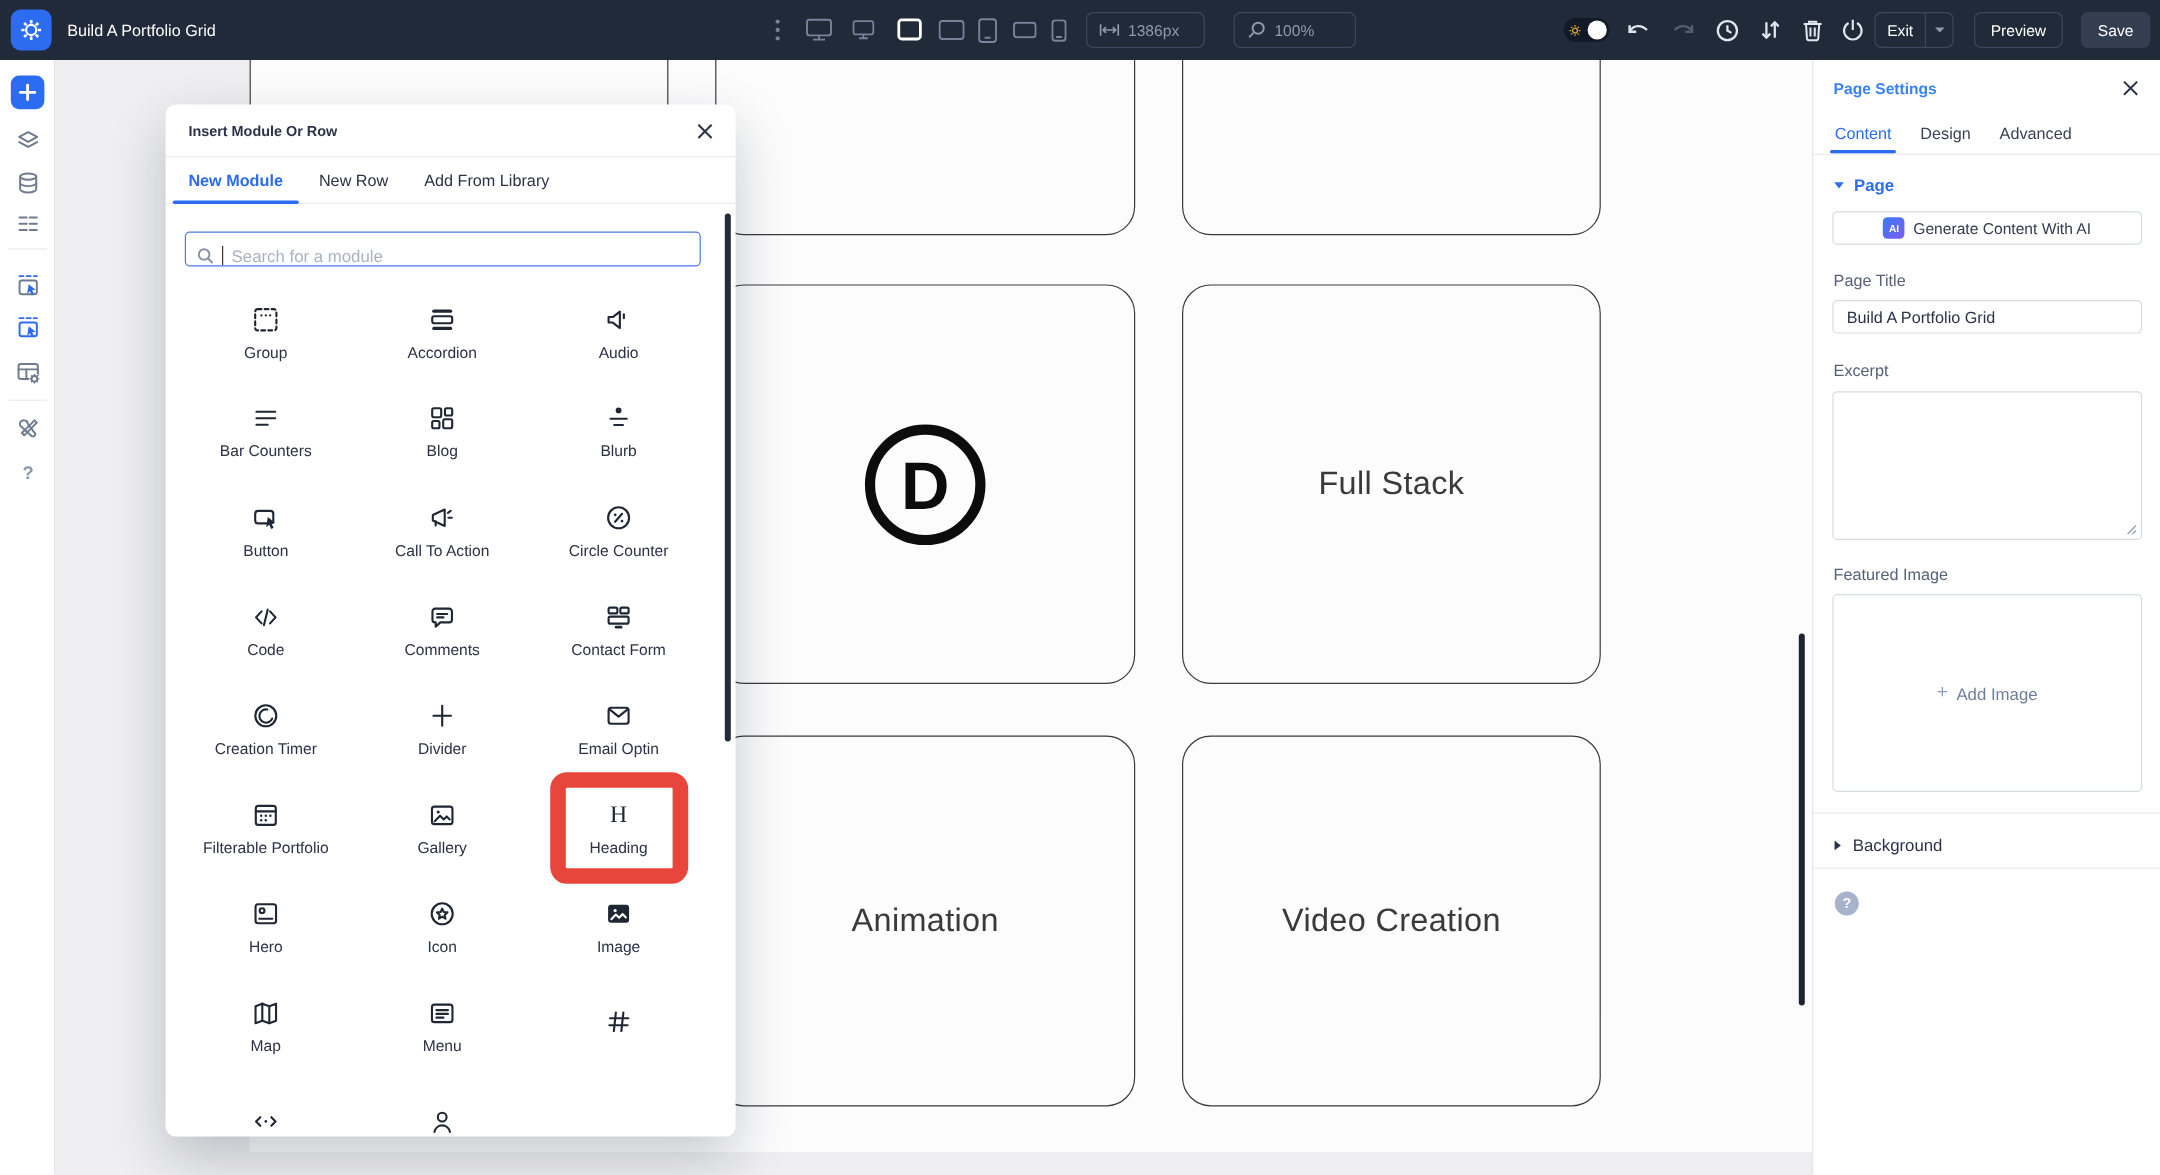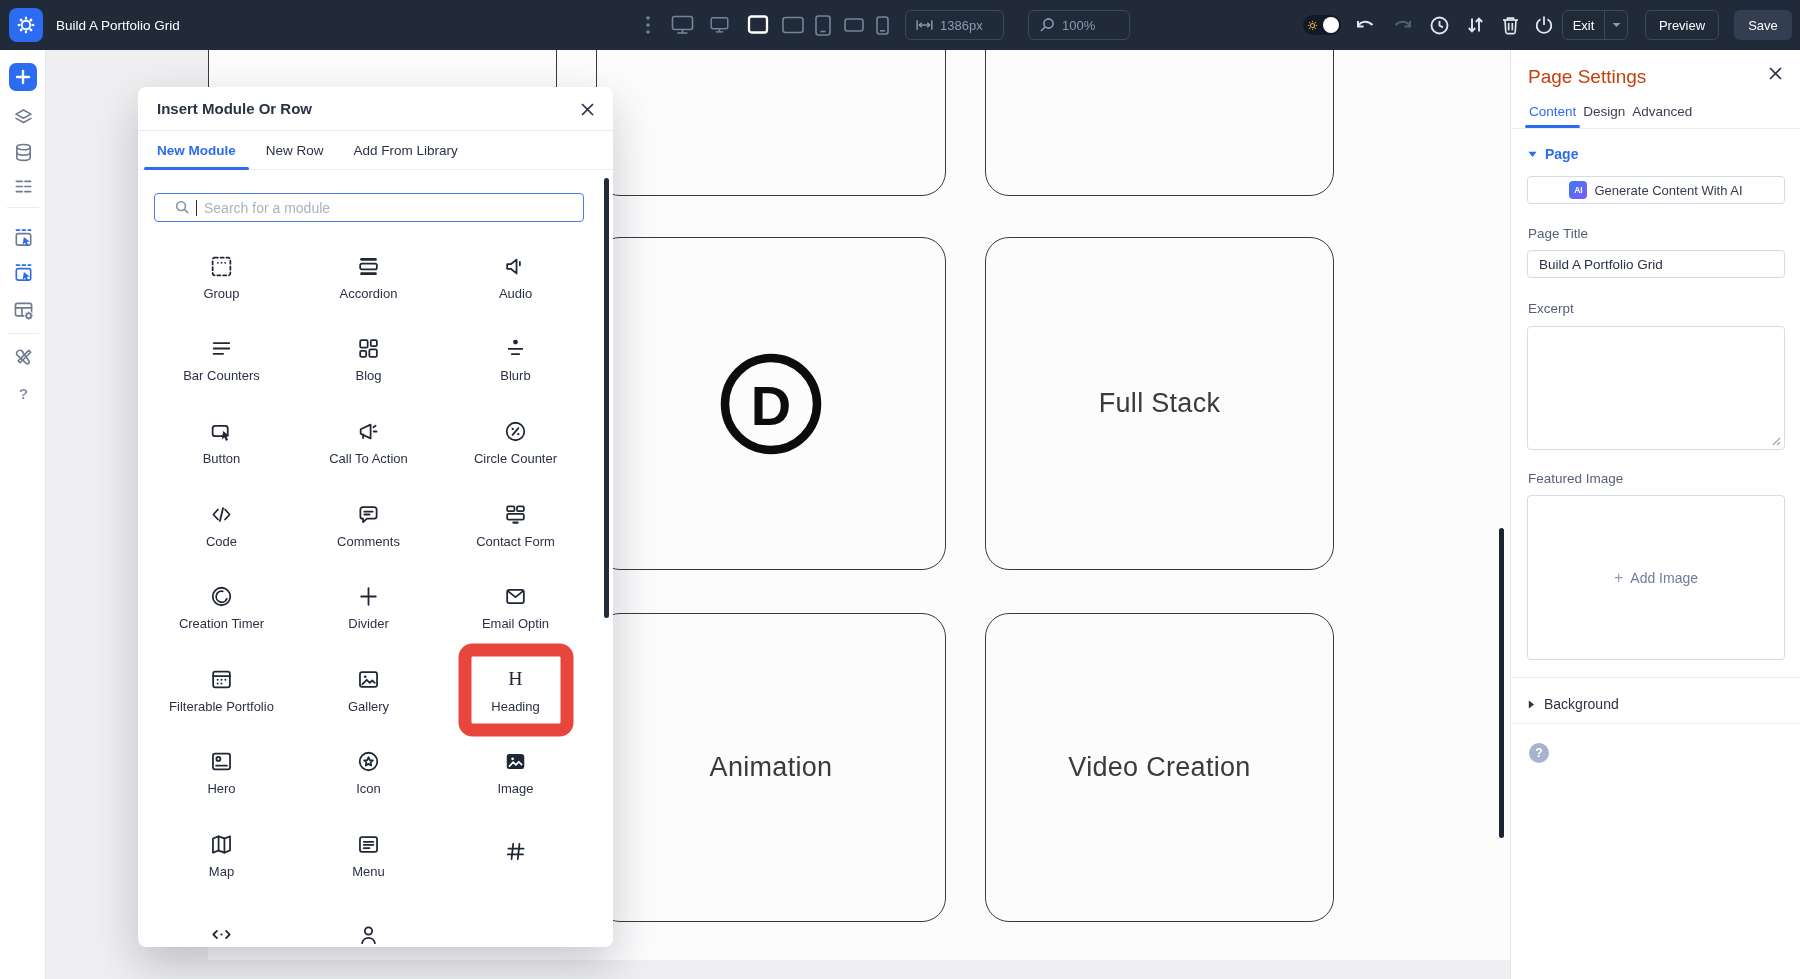--- a/index.html
+++ b/index.html
@@ -20,40 +20,40 @@
 #canvas{position:absolute;left:46px;top:50px;width:1464px;height:929px;background:#efeff1;overflow:hidden;z-index:10}
 #page{position:absolute;left:162px;top:0;width:1302px;height:910px;background:#fcfcfd}
 .card{position:absolute;background:#fcfcfc;border:1px solid #3a3a3a;border-radius:24px;display:flex;align-items:center;justify-content:center}
 .cA{left:162px;width:349px}.cB{left:550px;width:350px}.cC{left:939px;width:349px}
 .r1{top:-26px;height:172px}.r2{top:187px;height:333px}.r3{top:563px;height:309px}
 .card-label{font-size:27px;color:#3a3a3a;letter-spacing:.3px}
 #canvas-scrollbar{position:absolute;left:1499px;top:528px;width:5px;height:310px;background:#1c2430;border-radius:3px;z-index:60}
 
 #modal{position:absolute;left:138px;top:87px;width:475px;height:860px;background:#fff;border-radius:8px;box-shadow:0 18px 45px rgba(15,22,40,.22);z-index:100;overflow:hidden}
 #modal-header{position:absolute;left:0;top:0;width:100%;height:44px;border-bottom:1px solid #e9ebef;display:flex;align-items:center}
-#modal-title{margin-left:19px;font-size:15px;font-weight:700;color:#2b3245}
+#modal-title{margin-left:19px;font-size:12px;font-weight:700;color:#2b3245}
 #modal-close{position:absolute;right:16px;top:12px;width:20px;height:20px;display:flex;align-items:center;justify-content:center;color:#2b3245;font-size:17px}
 #modal-tabs{position:absolute;left:0;top:44px;width:100%;height:39px;border-bottom:1px solid #e9ebef;display:flex;align-items:center;padding-left:19px;gap:30px}
 .mtab{font-size:13.5px;color:#2b3245;position:relative;height:39px;display:flex;align-items:center}
 .mtab.active{color:#2b6cf0;font-weight:700}
 .mtab.active::after{content:'';position:absolute;left:-13px;right:-13px;bottom:0;height:3px;background:#2b6cf0;border-radius:2px}
-#modal-search{position:absolute;left:16px;top:106px;width:430px;height:29px;border:1.5px solid #4a7de2;border-radius:4px;display:flex;align-items:center;padding-left:20px}
+#modal-search{position:absolute;left:16px;top:106px;width:430px;height:29px;border:1.5px solid #4a7de2;border-radius:4px;display:flex;align-items:flex-end;padding-left:9px}
 #modal-search .ph{color:#a9b2bf;font-size:14px;margin-left:7px}
 .caret{width:1px;height:16px;background:#333;margin-left:6px}
 #mod-grid{position:absolute;left:10px;top:149px;width:441px;display:grid;grid-template-columns:repeat(3,147px);grid-auto-rows:82.6px}
 .mod-cell{display:flex;flex-direction:column;align-items:center;justify-content:center;position:relative}
 .mod-cell svg{width:25px;height:25px}
 .mod-label{margin-top:7px;font-size:13px;color:#2b3245;white-space:nowrap}
 .redbox{position:absolute;left:50%;top:50%;transform:translate(-50%,-50%);width:115px;height:93px;border:13px solid #e8463c;border-radius:14px;pointer-events:none}
 #modal-scrollbar{position:absolute;left:466px;top:91px;width:5px;height:440px;background:#222b38;border-radius:3px}
 
 #panel{position:absolute;left:1510px;top:50px;width:290px;height:929px;background:#fff;border-left:1px solid #e2e5ea;z-index:30}
-#panel-title{position:absolute;left:17px;top:16px;font-size:19px;font-weight:400;color:#c2410c}
+#panel-title{position:absolute;left:17px;top:16px;font-size:13px;font-weight:700;color:#3b82f6}
 #panel-close{position:absolute;right:16px;top:14px;width:18px;height:18px;color:#2b3245;font-size:16px;display:flex;align-items:center;justify-content:center}
-#panel-tabs{position:absolute;left:18px;top:44px;height:34px;display:flex;gap:7px}
+#panel-tabs{position:absolute;left:18px;top:44px;height:34px;display:flex;gap:24px}
 .ptab{font-size:13.5px;color:#3a4354;position:relative;display:flex;align-items:center}
 .ptab.active{color:#2b6cf0}
 .ptab.active::after{content:'';position:absolute;left:-4px;right:-4px;bottom:0;height:3px;background:#2b6cf0;border-radius:2px}
 #panel-tabdiv{position:absolute;left:0;top:78px;width:100%;height:1px;background:#e9ebef}
 #page-section{position:absolute;left:17px;top:96px;display:flex;align-items:center;gap:8px;color:#2b6cf0;font-size:14px;font-weight:700}
 #ai-btn{position:absolute;left:16px;top:126px;width:258px;height:28px;border:1px solid #d7dbe2;border-radius:4px;display:flex;align-items:center;justify-content:center;gap:7px}
 #ai-badge{width:18px;height:18px;border-radius:4px;background:linear-gradient(135deg,#3b7af7,#7b5cf0);color:#fff;font-size:8.5px;font-weight:700;display:flex;align-items:center;justify-content:center}
 #ai-label{font-size:13px;color:#333c4e}
 .plabel{position:absolute;left:17px;font-size:13.5px;color:#566078}
 .pinput{position:absolute;left:16px;width:258px;border:1px solid #d7dbe2;border-radius:4px;background:#fff}

